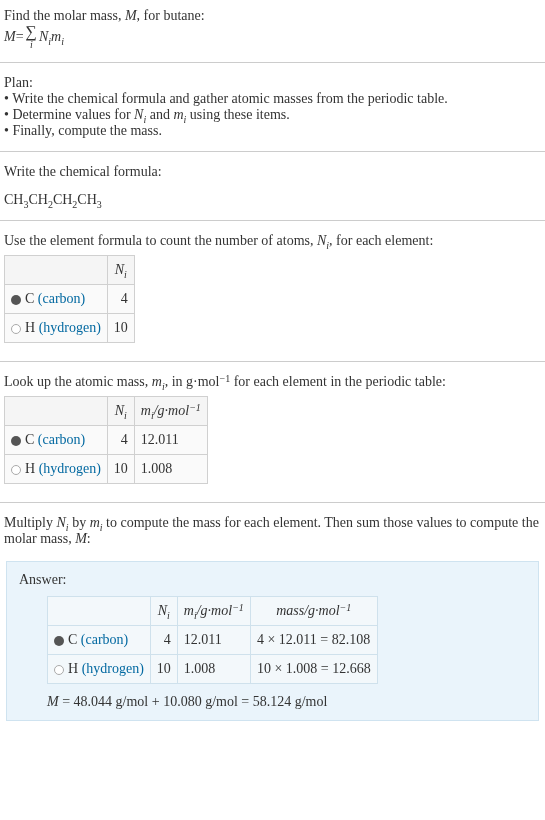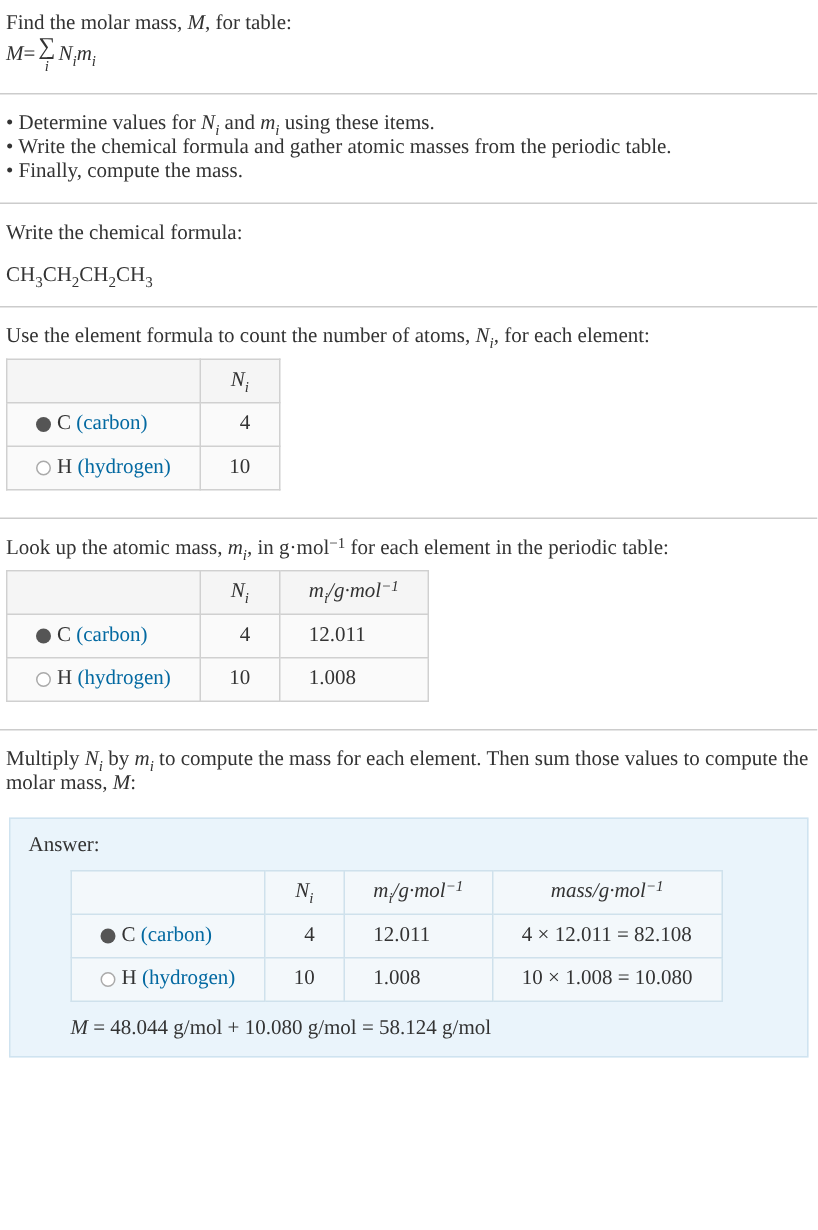--- a/index.html
+++ b/index.html
@@ -8,60 +8,61 @@
     .divider { border-bottom: 1px solid #ccc; margin: 4px 0; }
     .italic { font-style: italic; }
     .formula-line { font-style: italic; display: flex; align-items: center; }
     .sub { font-size: 10px; position: relative; top: 4px; font-style: italic; }
     .sum-symbol { display: inline-flex; flex-direction: column; align-items: center; margin: 0 2px; }
     .sum-sigma { font-size: 16px; line-height: 1; }
     .sum-idx { font-size: 10px; font-style: italic; line-height: 1; }
     .chem-formula { font-family: Georgia, serif; margin-top: 12px; }
     .chem-sub { font-size: 10px; position: relative; top: 4px; }
     table { border-collapse: collapse; margin: 6px 0; }
-    th, td { border: 1px solid #d0d0d0; padding: 6px 19px; text-align: left; background: #fafafa; }
+    th, td { border: 1px solid #d0d0d0; padding: 6px 6px; text-align: left; background: #fafafa; }
     th { font-weight: normal; font-style: italic; text-align: center; background: #f5f5f5; }
     td.num { text-align: right; }
     .dot-c { display: inline-block; width: 10px; height: 10px; border-radius: 50%; background: #555; margin-right: 4px; vertical-align: middle; }
     .dot-h { display: inline-block; width: 10px; height: 10px; border-radius: 50%; background: #fff; border: 1px solid #aaa; margin-right: 4px; vertical-align: middle; }
     .gray { color: #0369a1; }
     .answer-box { background: #eaf4fb; border: 1px solid #cfe3f0; padding: 10px 12px; margin: 6px; }
     .answer-box table th, .answer-box table td { background: #f3f8fb; border-color: #cfe1ec; }
     .answer-label { margin-bottom: 8px; }
     .indent { padding-left: 28px; }
     .sup-neg1 { font-size: 10px; position: relative; top: -4px; }
   </style>
 </head>
 <body>
 
 <div class="section">
   <div>
-    <span>Find the molar mass, </span><span class="italic">M</span><span>, for table:</span>
+    <span>Find the molar mass, </span><span class="italic">M</span><span>, for butane:</span>
   </div>
   <div class="formula-line">
     <span>M</span>
     <span style="font-style:normal;"> = </span>
     <span class="sum-symbol">
       <span class="sum-sigma">∑</span>
       <span class="sum-idx">i</span>
     </span>
     <span>N</span>
       <span class="sub">i</span>
     <span>m</span>
       <span class="sub">i</span>
   </div>
 </div>
 
 <div class="divider"></div>
 
 <div class="section">
+  <div>Plan:</div>
+  <div>• Write the chemical formula and gather atomic masses from the periodic table.</div>
   <div>
     <span>• Determine values for </span><span class="italic">N</span><span class="sub">i</span><span> and </span><span class="italic">m</span><span class="sub">i</span><span> using these items.</span>
   </div>
-  <div>• Write the chemical formula and gather atomic masses from the periodic table.</div>
   <div>• Finally, compute the mass.</div>
 </div>
 
 <div class="divider"></div>
 
 <div class="section">
   <div>Write the chemical formula:</div>
   <div class="chem-formula">
     <span>CH</span><span class="chem-sub">3</span><span>CH</span><span class="chem-sub">2</span><span>CH</span><span class="chem-sub">2</span><span>CH</span><span class="chem-sub">3</span>
   </div>
@@ -140,21 +141,21 @@
       <tr>
         <td><span class="dot-c"></span><span>C </span><span class="gray">(carbon)</span></td>
         <td class="num">4</td>
         <td>12.011</td>
         <td>4 × 12.011 = 82.108</td>
       </tr>
       <tr>
         <td><span class="dot-h"></span><span>H </span><span class="gray">(hydrogen)</span></td>
         <td class="num">10</td>
         <td>1.008</td>
-        <td>10 × 1.008 = 10.080</td>
+        <td>10 × 1.008 = 12.668</td>
       </tr>
     </tbody>
       </table>
     <div style="margin-top:10px;">
       <span class="italic">M</span><span> = 48.044 g/mol + 10.080 g/mol = 58.124 g/mol</span>
     </div>
   </div>
 </div>
 
 </body></html>

